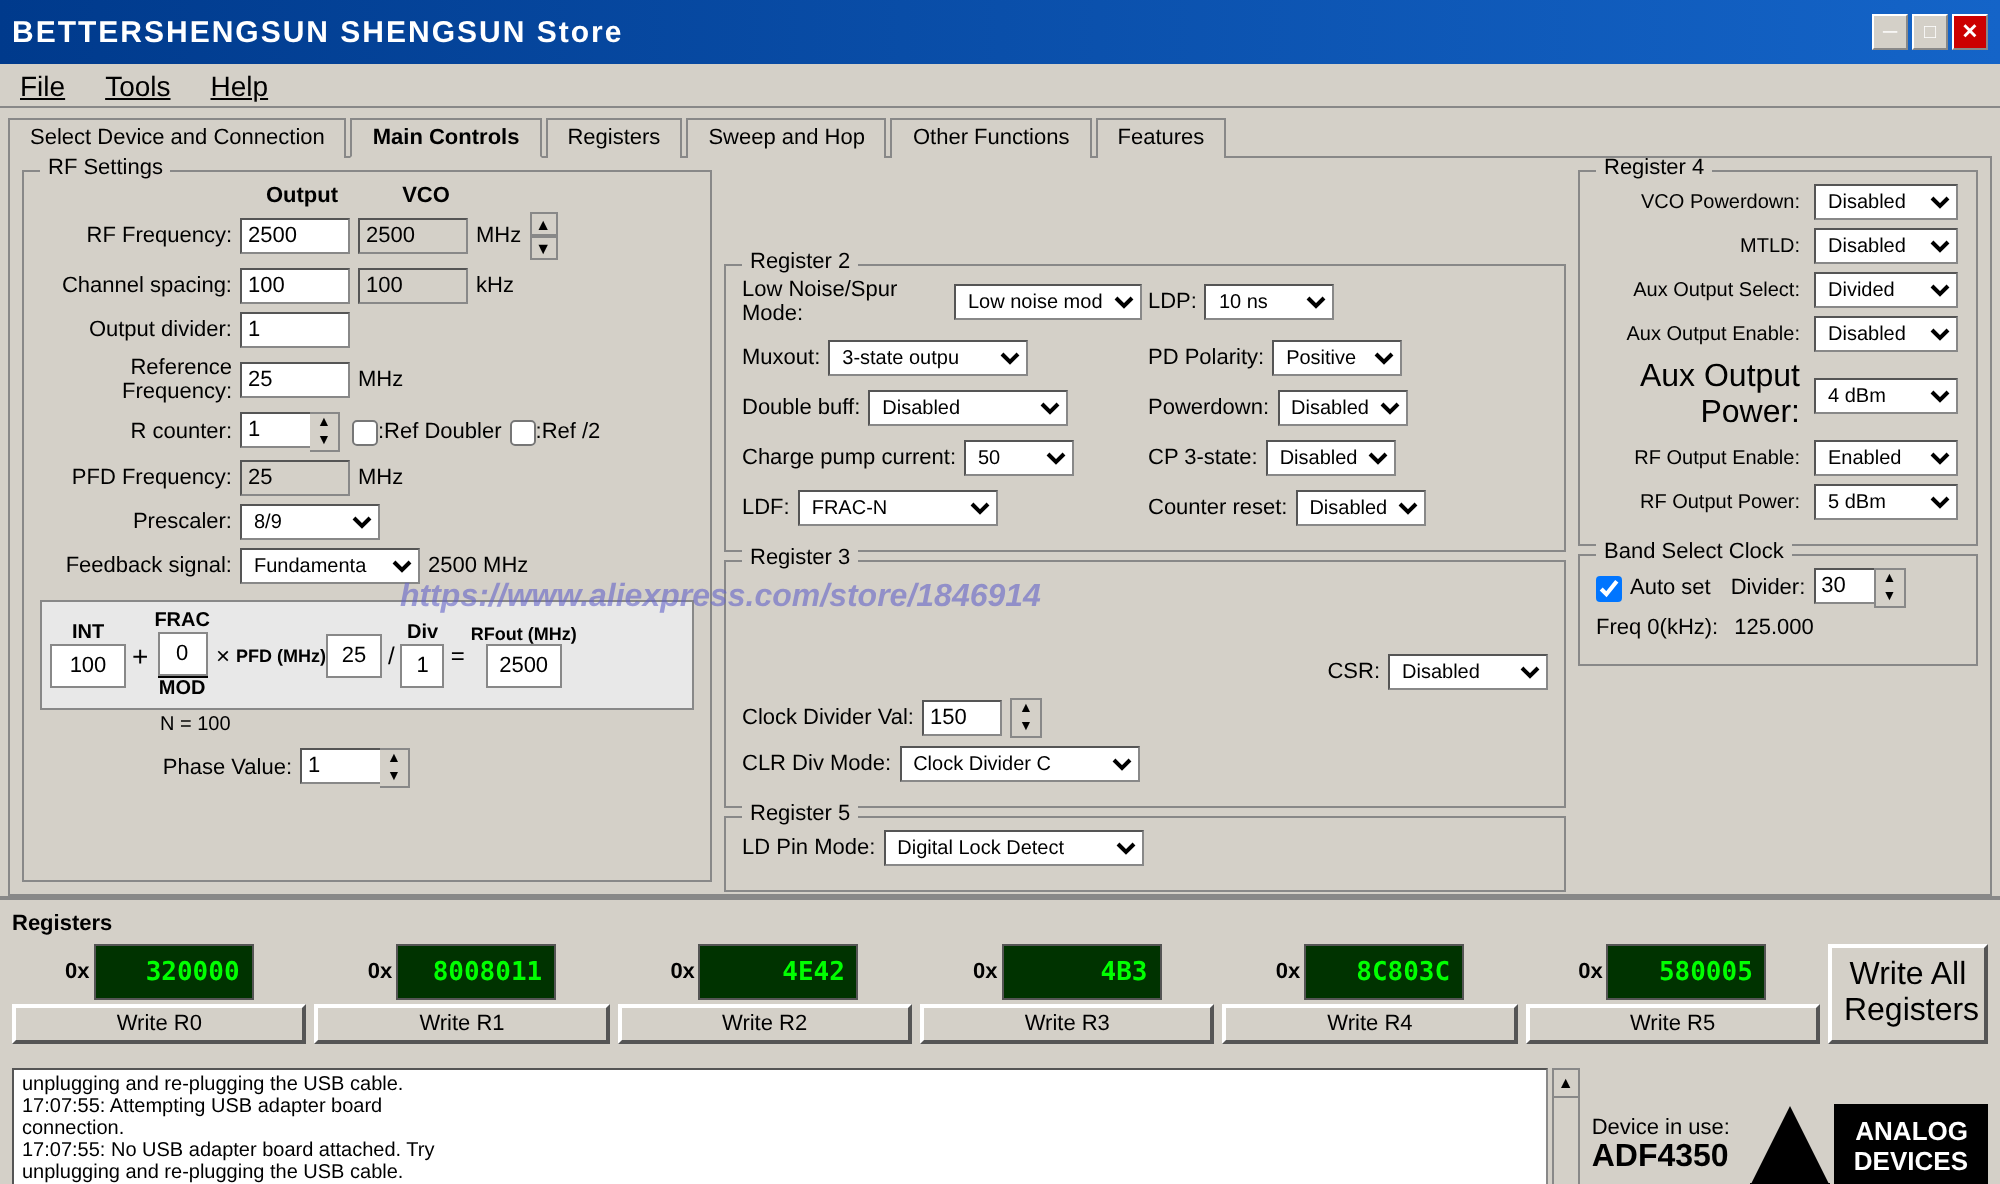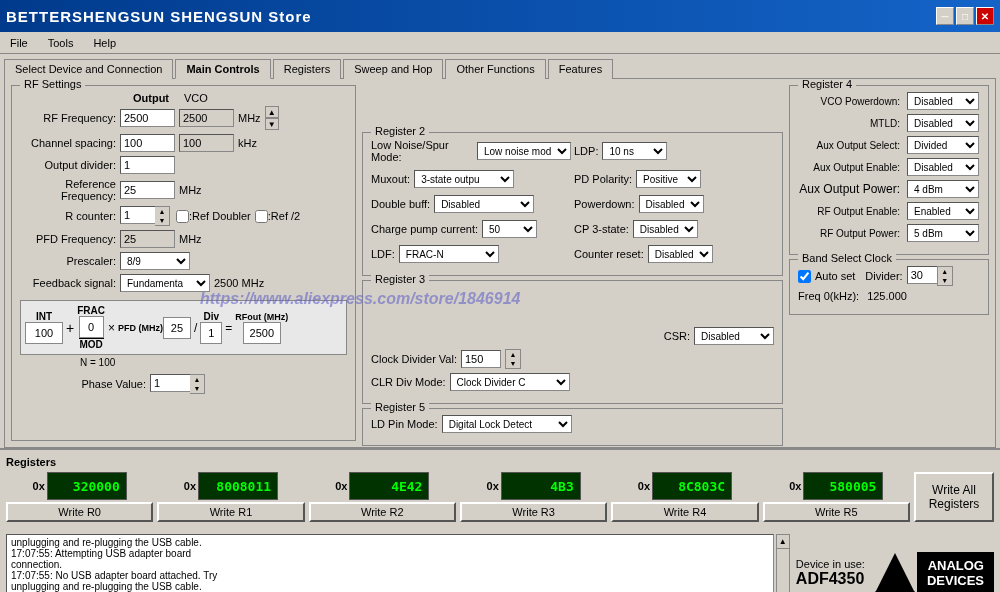--- a/index.html
+++ b/index.html
@@ -22,21 +22,21 @@
       width: 18px; height: 18px; background: #d4d0c8; border: 1px solid #888;
       display: flex; align-items: center; justify-content: center; font-size: 10px; cursor: pointer;
       border-top-color: #fff; border-left-color: #fff;
     }
     
     
     .menu-bar {
       background: #d4d0c8; height: 22px; display: flex; align-items: center;
       padding: 0 4px; border-bottom: 1px solid #888; gap: 8px;
     }
-    .menu-item { padding: 2px 6px; font-size: 11px; cursor: pointer; }
+    .menu-item { padding: 2px 6px; font-size: 14px; cursor: pointer; text-decoration: underline; }
     
     
     .tab-bar {
       background: #d4d0c8; padding: 4px 4px 0 4px; display: flex; gap: 2px;
     }
     .tab {
       padding: 3px 10px; border: 1px solid #888; background: #d4d0c8; cursor: pointer;
       border-bottom: none; font-size: 11px; position: relative; top: 1px;
     }
     .tab.active {
@@ -127,21 +127,21 @@
     .rf-row { display: flex; align-items: center; margin-bottom: 4px; }
     .rf-label { width: 100px; text-align: right; font-size: 11px; padding-right: 4px; }
     .rf-inputs { display: flex; gap: 4px; align-items: center; }
     .rf-output-scroll { display: flex; flex-direction: column; }
     .rf-scroll-btn {
       width: 14px; height: 12px; background: #d4d0c8; border: 1px solid #888;
       display: flex; align-items: center; justify-content: center; cursor: pointer; font-size: 8px;
     }
     
     .write-all-btn {
-      background: #d4d0c8; border: 2px solid #888; padding: 4px 6px; font-size: 12px;
+      background: #d4d0c8; border: 2px solid #888; padding: 4px 6px; font-size: 16px;
       cursor: pointer; width: 80px; height: 50px; text-align: center;
       border-top-color: #fff; border-left-color: #fff;
       border-bottom-color: #555; border-right-color: #555;
     }
   </style>
 </head>
 <body>
 
 <div class="title-bar">
   <span style="font-size:13px;">
@@ -171,21 +171,21 @@
 
 <div class="tab-content-area">
   <div class="main-layout">
 
     <div class="left-panel">
       <div class="group-box" style="height:100%;">
         <span class="group-box-title">RF Settings</span>
 
         <div style="display:flex; margin-left:102px; gap:4px; margin-bottom:2px;">
           <div style="width:58px; text-align:center; font-weight:bold; font-size:11px;">Output</div>
-          <div style="width:58px; text-align:left; font-weight:normal; font-size:11px;">VCO</div>
+          <div style="width:58px; text-align:center; font-weight:bold; font-size:11px;">VCO</div>
         </div>
 
         <div class="rf-row">
           <span class="rf-label">RF Frequency:</span>
           <div class="rf-inputs">
             <input type="text" value="2500" style="width: 55px;">
             <input type="text" value="2500" style="width: 55px; background: rgb(212, 208, 200);">
             <span>MHz</span>
             <div class="rf-output-scroll">
               <div class="rf-scroll-btn">▲</div>
@@ -435,21 +435,21 @@
             <option>Divided</option>
           </select>
         </div>
         <div class="form-row">
           <span style="width:105px;text-align:right;padding-right:3px;font-size:10px;">Aux Output Enable:</span>
           <select style="width:72px;font-size:10px;">
             <option>Disabled</option>
           </select>
         </div>
         <div class="form-row">
-          <span style="width:105px;text-align:right;padding-right:3px;font-size:12px;">Aux Output Power:</span>
+          <span style="width:105px;text-align:right;padding-right:3px;font-size:16px;">Aux Output Power:</span>
           <select style="width:72px;font-size:10px;">
             <option>4 dBm</option>
           </select>
         </div>
         <div class="form-row">
           <span style="width:105px;text-align:right;padding-right:3px;font-size:10px;">RF Output Enable:</span>
           <select style="width:72px;font-size:10px;">
             <option>Enabled</option>
           </select>
         </div>

